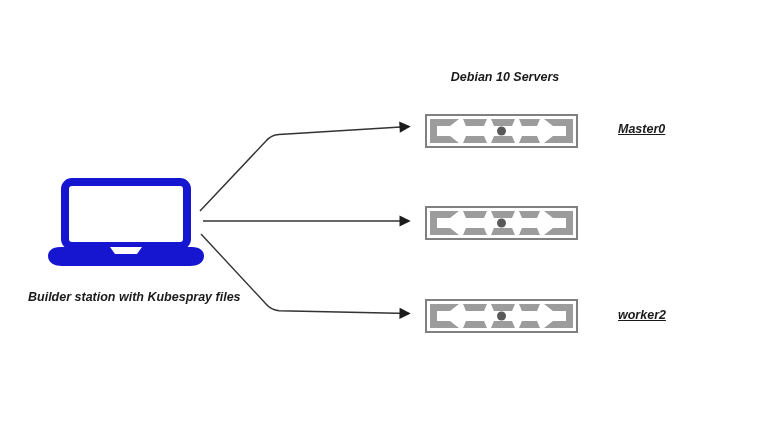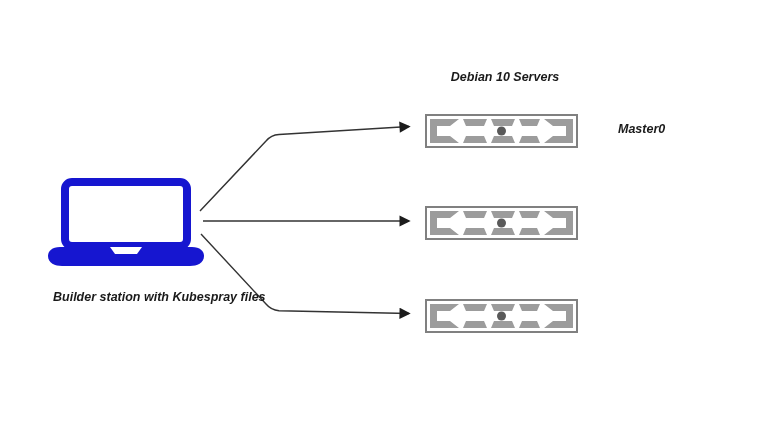--- a/index.html
+++ b/index.html
@@ -16,22 +16,22 @@
   #canvas{
     position:relative;width:768px;height:441px;background:var(--bg);
     font-family:"Liberation Sans",sans-serif;
   }
   .lbl{
     position:absolute;
     font-size:12.5px;font-weight:bold;font-style:italic;
     color:var(--text);white-space:nowrap;line-height:14px;
   }
   #title{left:405px;top:70px;width:200px;text-align:center;}
-  #builder-label{left:28px;top:290px;width:240px;text-align:left;margin-left:25px;}
-  .server-label{left:618px;width:120px;}
+  #builder-label{left:28px;top:290px;width:240px;text-align:left;}
+  .server-label{left:618px;width:120px;text-decoration:underline;}
   #label-master0{top:122px;}
   #label-worker1{top:215px;}
   #label-worker2{top:308px;}
   #laptop{position:absolute;left:46px;top:177px;width:158px;height:90px;}
   .server{position:absolute;left:425px;width:153px;height:34px;}
   #server-0{top:114px;}
   #server-1{top:206px;}
   #server-2{top:299px;}
   #arrows{position:absolute;left:0;top:0;width:768px;height:441px;pointer-events:none;}
   svg{display:block;}
@@ -103,14 +103,15 @@
       <polygon points="66,5 90,5 87,12 69,12" fill="var(--server-gray)"></polygon>
       <polygon points="94,5 115,5 112,12 97,12" fill="var(--server-gray)"></polygon>
       <polygon points="38,29 62,29 59,22 41,22" fill="var(--server-gray)"></polygon>
       <polygon points="66,29 90,29 87,22 69,22" fill="var(--server-gray)"></polygon>
       <polygon points="94,29 115,29 112,22 97,22" fill="var(--server-gray)"></polygon>
       <circle cx="76.5" cy="17" r="4.5" fill="var(--server-dot)"></circle>
     </svg>
   </div>
 
   <div id="label-master0" class="lbl server-label">Master0</div>
+  <div id="label-worker2" class="lbl server-label">worker2</div>
 
 </div>
 
 </body></html>

